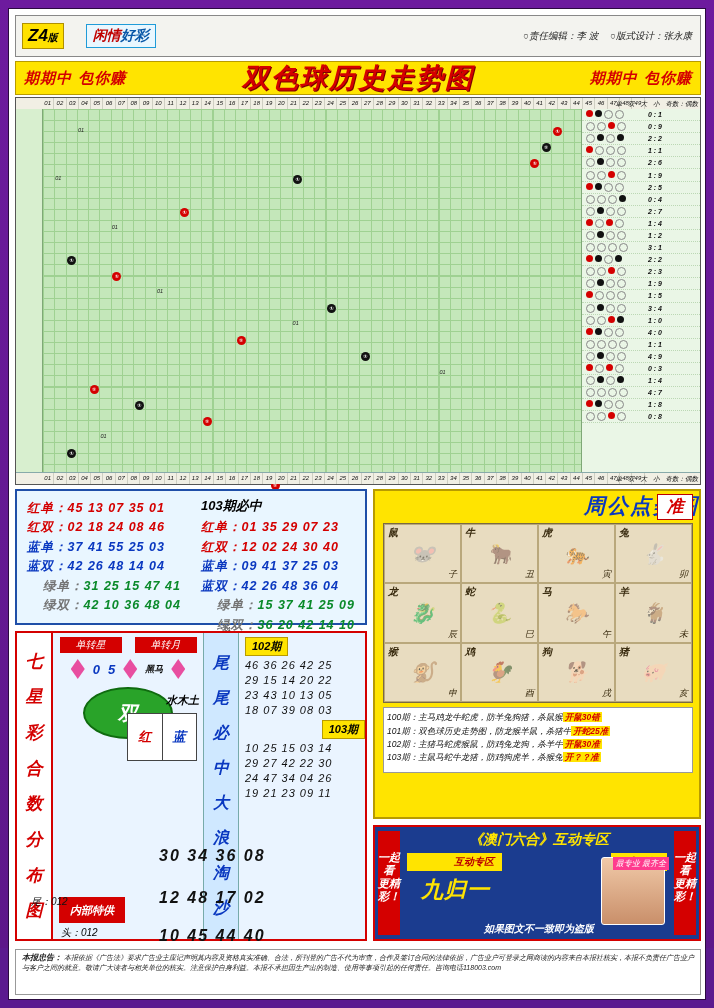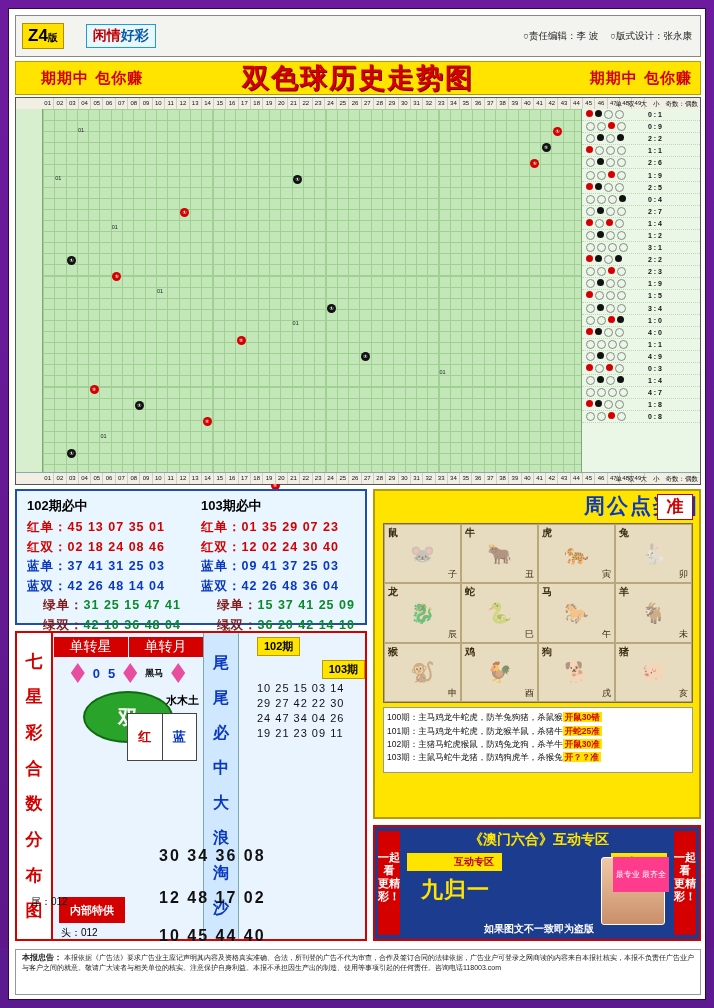--- a/index.html
+++ b/index.html
@@ -6,20 +6,21 @@
   body{
     width:714px;height:1008px;
     background:#5b1a8f;
     font-family:"Liberation Sans","DejaVu Sans",sans-serif;
     overflow:hidden;
   }
   .page{
     position:relative;width:714px;height:948px;
     background:#6a1b9a;
     background:linear-gradient(#6d1b9e,#5d178a);
+    font-style:italic;
   }
   .sheet{
     position:absolute;left:8px;top:8px;width:698px;height:992px;
     background:#fff;border:1px solid #2b0a40;box-sizing:border-box;
   }
   
   .masthead{
     position:absolute;left:6px;top:6px;width:686px;height:42px;
     background:#f3f3ef;border:1px solid #888;box-sizing:border-box;
     display:flex;align-items:center;
@@ -44,21 +45,21 @@
     display:flex;gap:12px;
   }
   
   .titlebar{
     position:absolute;left:6px;top:52px;width:686px;height:34px;
     background:#ffe400;border:1px solid #b89b00;box-sizing:border-box;
     display:flex;align-items:center;justify-content:space-between;
   }
   .tb-side{
     color:#d40000;font-weight:bold;font-size:15px;padding:0 8px;
-    font-family:"DejaVu Serif","Liberation Serif",serif;letter-spacing:1px;margin-left:17px;
+    font-family:"DejaVu Serif","Liberation Serif",serif;letter-spacing:1px;
   }
   .tb-main{
     color:#d40000;font-weight:bold;font-size:27px;letter-spacing:2px;
     font-family:"DejaVu Serif","Liberation Serif",serif;
     text-shadow:1px 1px 0 #7a0000;
   }
   
   .chart{
     position:absolute;left:6px;top:88px;width:686px;height:388px;
     border:1px solid #555;box-sizing:border-box;background:#bfe3b6;
@@ -119,21 +120,21 @@
   .panelL{
     position:absolute;left:6px;top:480px;width:352px;height:136px;
     background:#e9f6ff;border:2px solid #1f4fa8;box-sizing:border-box;
     display:flex;
   }
   .pl-col{flex:1;padding:6px 4px 0 10px;}
   .pl-title{font-size:13px;font-weight:bold;color:#000;margin-bottom:4px;}
   .pl-line{font-size:12.5px;font-weight:bold;margin:2.5px 0;letter-spacing:1px;}
   .lb-red{color:#d40000;}
   .lb-blue{color:#0a38c0;}
-  .lb-green{color:#7f1d1d;padding-left:16px;}
+  .lb-green{color:#737373;padding-left:16px;}
   .num{color:#0a38c0;}
   .num-r{color:#d40000;}
   .num-g{color:#0a8a2a;}
   .panelR{
     position:absolute;left:364px;top:480px;width:328px;height:330px;
     background:#ffe400;border:2px solid #b89b00;box-sizing:border-box;
   }
   .pr-head{
     height:30px;display:flex;align-items:center;justify-content:flex-end;
     position:relative;
@@ -174,21 +175,21 @@
     display:flex;
   }
   .vtitle{
     width:34px;background:#fff;border-right:2px solid #d40000;
     color:#d40000;font-weight:bold;font-size:17px;
     display:flex;flex-direction:column;align-items:center;justify-content:space-evenly;
     font-family:"DejaVu Serif","Liberation Serif",serif;padding:4px 0;
   }
   .bmid{width:150px;position:relative;border-right:1px solid #7aa;}
   .bmid .tags{display:flex;justify-content:space-around;margin-top:4px;}
-  .tagred{background:#d40000;color:#fff;font-size:14px;padding:1px 16px;}
+  .tagred{background:#d40000;color:#fff;font-size:10px;padding:1px 16px;}
   .diamonds{display:flex;justify-content:center;gap:8px;margin-top:6px;align-items:center;}
   .dia{width:14px;height:20px;background:#e84ea0;
     clip-path:polygon(50% 0,100% 50%,50% 100%,0 50%);}
   .dnum{font-size:13px;font-weight:bold;color:#0a38c0;}
   .greenball{
     margin:8px auto 0;width:86px;height:48px;border-radius:50%;
     background:#29a329;border:2px solid #0f6b0f;
     display:flex;align-items:center;justify-content:center;
     color:#fff;font-size:20px;font-weight:bold;
   }
@@ -203,21 +204,21 @@
     font-size:13px;font-weight:bold;}
   .nbox{
     position:absolute;left:6px;bottom:16px;width:66px;height:26px;
     background:#d40000;color:#fff;font-size:11px;font-weight:bold;
     display:flex;align-items:center;justify-content:center;
   }
   .bcol3{width:34px;background:#cfe8ff;border-right:1px solid #7aa;
     color:#0a38c0;font-weight:bold;font-size:16px;
     display:flex;flex-direction:column;align-items:center;justify-content:space-evenly;
     font-family:"DejaVu Serif","Liberation Serif",serif;padding:6px 0;}
-  .bnums{flex:1;position:relative;font-size:11px;color:#111;margin-left:12px;}
+  .bnums{flex:1;position:relative;font-size:11px;color:#111;}
   .pbadge{
     background:#ffe400;border:1px solid #b89b00;font-size:11px;font-weight:bold;
     padding:1px 6px;display:inline-block;color:#000;
   }
   .bn-line{margin:3px 0 3px 6px;letter-spacing:1px;}
   
   .ad{
     position:absolute;left:364px;top:816px;width:328px;height:116px;
     background:#1b3c8f;border:2px solid #d40000;box-sizing:border-box;
     color:#fff;
@@ -682,25 +683,24 @@
             <span>双</span>
             <span>大</span>
             <span>小</span>
             <span>奇数：偶数</span>
           </div>
     </div>
   </div>
 
   <div class="panelL">
     <div class="pl-col">
-      <div class="pl-title">102期必中</div>
       <div id="fl">
             <div class="pl-line"><span class="lb-red">红单：</span><span class="num-r">45 13 07 35 01</span></div>
             <div class="pl-line"><span class="lb-red">红双：</span><span class="num-r">02 18 24 08 46</span></div>
-            <div class="pl-line"><span class="lb-blue">蓝单：</span><span class="num">37 41 31 25 03</span></div>
+            <div class="pl-line"><span class="lb-blue">蓝单：</span><span class="num">37 41 55 25 03</span></div>
             <div class="pl-line"><span class="lb-blue">蓝双：</span><span class="num">42 26 48 14 04</span></div>
             <div class="pl-line"><span class="lb-green">绿单：</span><span class="num-g">31 25 15 47 41</span></div>
             <div class="pl-line"><span class="lb-green">绿双：</span><span class="num-g">42 10 36 48 04</span></div>
           </div>
     </div>
     <div class="pl-col">
       <div class="pl-title">103期必中</div>
       <div id="fr">
             <div class="pl-line"><span class="lb-red">红单：</span><span class="num-r">01 35 29 07 23</span></div>
             <div class="pl-line"><span class="lb-red">红双：</span><span class="num-r">12 02 24 30 40</span></div>
@@ -774,21 +774,21 @@
             <span class="br">戌</span>
           </div>
           <div class="zc">
             <span class="nm">猪</span>
             <span class="sym">🐖</span>
             <span class="br">亥</span>
           </div>
         </div>
     <div class="tips" id="tips">
           <div><span>100期：主马鸡龙牛蛇虎，防羊兔狗猪，杀鼠猴</span><span class="hl">开鼠30错</span></div>
-          <div><span>101期：主马鸡龙牛蛇虎，防龙猴羊鼠，杀猪牛</span><span class="hl">开蛇25准</span></div>
+          <div><span>101期：双色球历史走势图，防龙猴羊鼠，杀猪牛</span><span class="hl">开蛇25准</span></div>
           <div><span>102期：主猪马蛇虎猴鼠，防鸡兔龙狗，杀羊牛</span><span class="hl">开鼠30准</span></div>
           <div><span>103期：主鼠马蛇牛龙猪，防鸡狗虎羊，杀猴兔</span><span class="hl">开？？准</span></div>
         </div>
   </div>
 
   <div class="panelB">
     <div class="vtitle" id="vtitle">
           <span>七</span>
           <span>星</span>
           <span>彩</span>
@@ -832,20 +832,26 @@
           <span>大</span>
           <span>浪</span>
           <span>淘</span>
           <span>沙</span>
         </div>
 
     <div class="bnums">
       <div style="text-align:left;margin:4px 0 2px 6px;">
         <span class="pbadge">102期</span>
       </div>
+      <div id="rows1">
+            <div class="bn-line">46 36 26 42 25</div>
+            <div class="bn-line">29 15 14 20 22</div>
+            <div class="bn-line">23 43 10 13 05</div>
+            <div class="bn-line">18 07 39 08 03</div>
+          </div>
       <div style="text-align:right;margin:4px 0 2px 6px;">
         <span class="pbadge">103期</span>
       </div>
       <div id="rows2">
             <div class="bn-line">10 25 15 03 14</div>
             <div class="bn-line">29 27 42 22 30</div>
             <div class="bn-line">24 47 34 04 26</div>
             <div class="bn-line">19 21 23 09 11</div>
           </div>
     </div>
@@ -859,21 +865,21 @@
   </div>
 
   <div class="ad">
     <div class="side sideL">一起看 更精彩！</div>
     <div class="side sideR">一起看 更精彩！</div>
     <div class="t">《澳门六合》互动专区</div>
     <div class="zone zoneL">互动专区</div>
     <div class="zone zoneR">互相验证</div>
     <div class="brand">九归一</div>
     <div class="lady"></div>
-    <div style="position:absolute;right:30px;top:30px;background:#ff3b8e;color:#fff;font-size:8px;padding:12px 3px;">最专业 最齐全</div>
+    <div style="position:absolute;right:30px;top:30px;background:#ff3b8e;color:#fff;font-size:8px;padding:1px 3px;">最专业 最齐全</div>
     <div class="bot">如果图文不一致即为盗版</div>
   </div>
 
   <div class="footer">
     <b>本报忠告：</b>
     <span>本报依据《广告法》要求广告业主应记声明其内容及资格真实准确、合法，所刊登的广告不代为审查，合作及签订合同的法律依据，广告业户可登录之网商读的内容来自本报社核实，本报不负责任广告业户与客户之间的就意。敬请广大读者与相关单位的核实。注意保护自身利益。本报不承担因生产出的制造、使用等事项引起的任何责任。咨询电话118003.com</span>
   </div>
 
  </div>
 </div>

